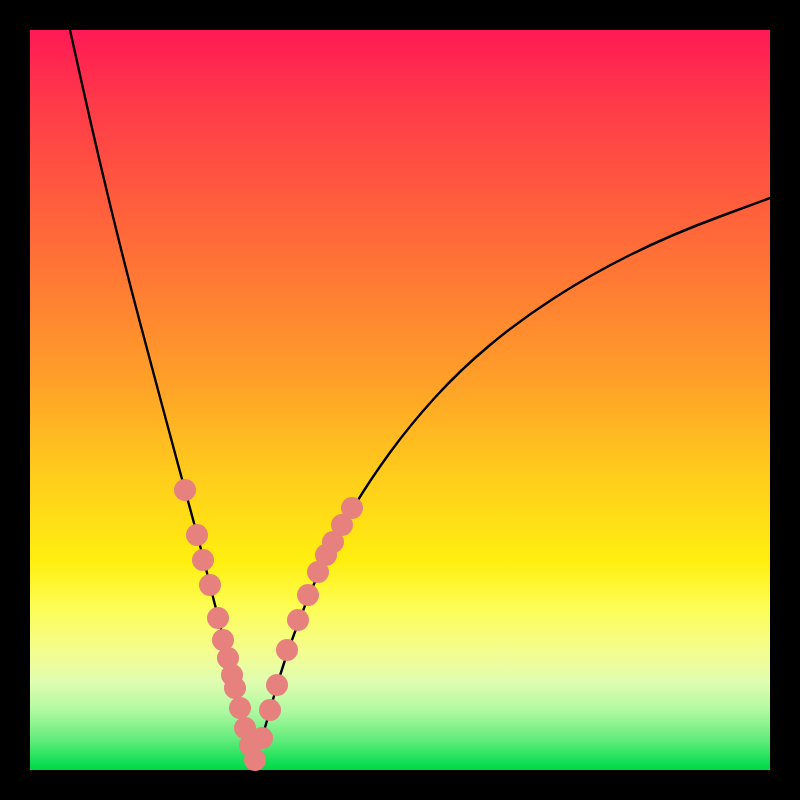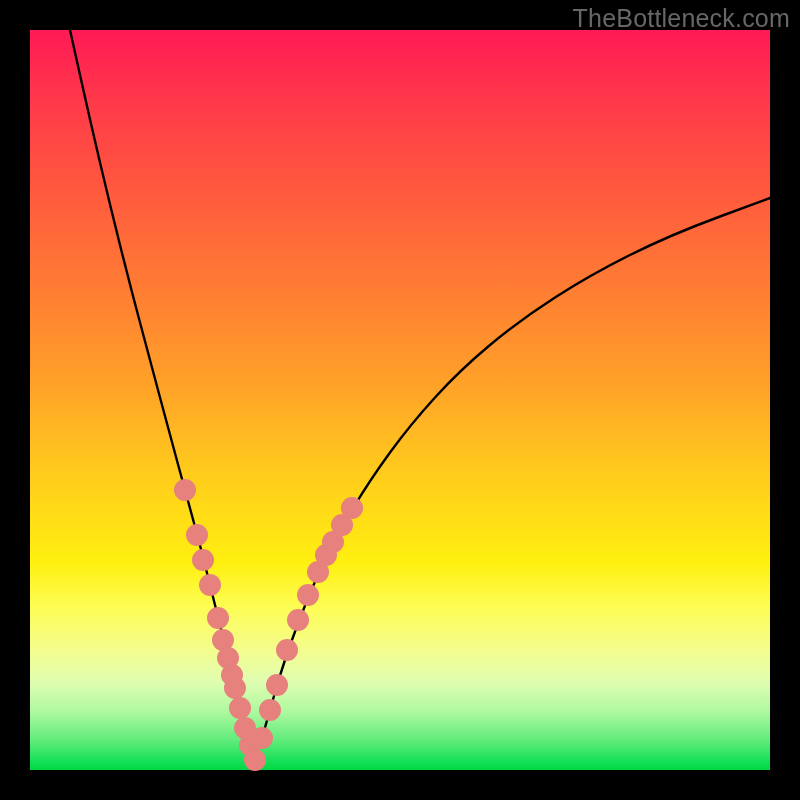--- a/index.html
+++ b/index.html
@@ -101,14 +101,13 @@
         <circle cx="268" cy="590" r="11" class="marker"></circle>
         <circle cx="278" cy="565" r="11" class="marker"></circle>
         <circle cx="288" cy="542" r="11" class="marker"></circle>
         <circle cx="296" cy="525" r="11" class="marker"></circle>
         <circle cx="303" cy="512" r="11" class="marker"></circle>
         <circle cx="312" cy="495" r="11" class="marker"></circle>
         <circle cx="322" cy="478" r="11" class="marker"></circle>
       </g>
   </svg>
 
-  <div class="watermark">TheBottleneck.com</div>
 </div>
 
 </body></html>

